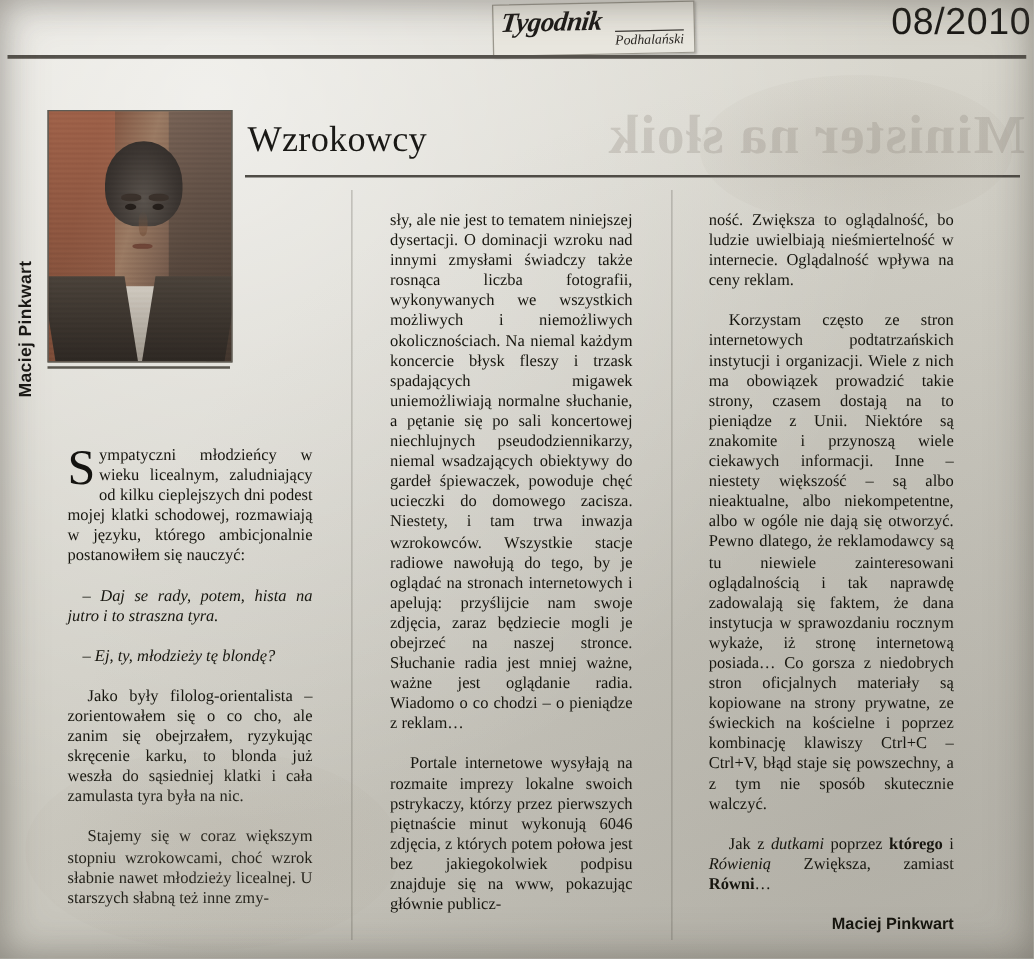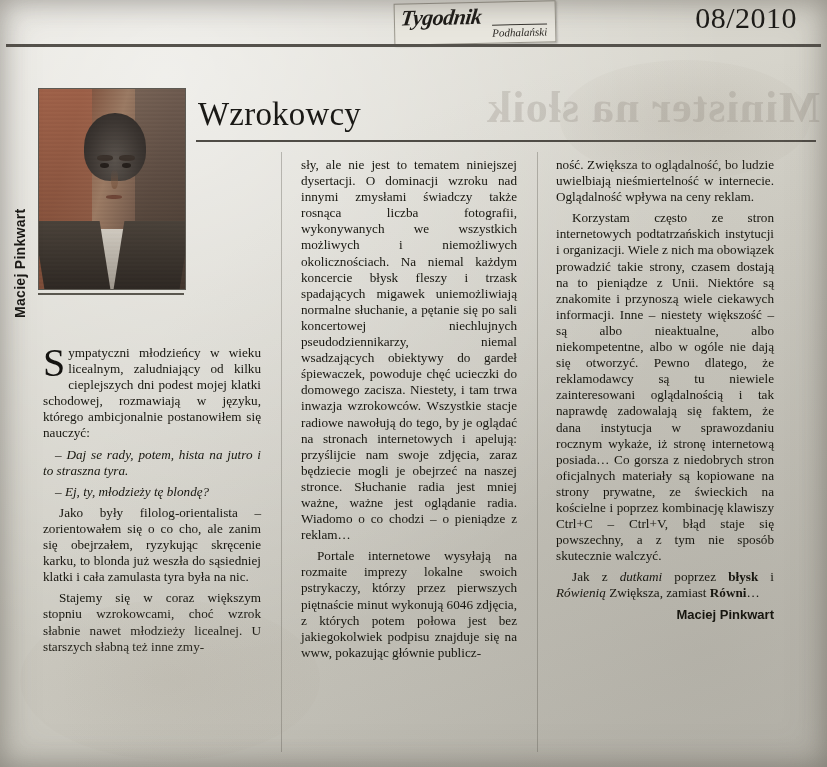--- a/index.html
+++ b/index.html
@@ -74,23 +74,23 @@
     top: 22px;
     font-family: "Liberation Serif", serif;
     font-style: italic;
     font-size: 11px;
     color: #2b2824;
     border-top: 1px solid #3a3733;
     padding-top: 1px;
   }
   .issue {
     position: absolute;
-    right: 30px;
+    right: 2px;
     top: 1px;
-    font-family: Liberation Serif, serif;
+    font-family: Liberation Sans, sans-serif;
     font-size: 30px;
     color: #1b1a17;
     letter-spacing: 0.5px;
   }
 
   
   .vert-byline {
     position: absolute;
     left: 12px;
     top: 88px;
@@ -207,21 +207,21 @@
     white-space: nowrap;
     pointer-events: none;
   }
 
   
   .title {
     position: absolute;
     left: 198px;
     top: 96px;
     font-family: "Liberation Serif", serif;
-    font-size: 33px;
+    font-size: 29px;
     color: #1a1916;
     letter-spacing: 0.2px;
   }
   .title-rule {
     position: absolute;
     left: 196px;
     top: 140px;
     width: 620px;
     height: 2px;
     background: #4f4c46;
@@ -232,21 +232,21 @@
     position: absolute;
     top: 152px;
     width: 171px;
     font-size: 13.2px;
     line-height: 16.1px;
     text-align: justify;
     color: #17160f;
     hyphens: auto;
   }
   .col p {
-    margin: 5px;
+    margin: 16px;
     text-indent: 16px;
   }
   .col p.noindent { text-indent: 0; }
   .col p.dialog { text-indent: 12px; font-style: italic; }
 
   .col1 { left: 38px; top: 340px; width: 228px; }
   .col2 { left: 296px; width: 226px; }
   .col3 { left: 551px; width: 228px; }
 
   .dropcap {
@@ -345,21 +345,21 @@
   </div>
 
   <div class="col col2">
     <p class="noindent">sły, ale nie jest to tematem niniejszej dysertacji. O dominacji wzroku nad innymi zmysłami świadczy także rosnąca liczba fotografii, wykonywanych we wszystkich możliwych i niemożliwych okolicznościach. Na niemal każdym koncercie błysk fleszy i trzask spadających migawek uniemożliwiają normalne słuchanie, a pętanie się po sali koncertowej niechlujnych pseudodziennikarzy, niemal wsadzających obiektywy do gardeł śpiewaczek, powoduje chęć ucieczki do domowego zacisza. Niestety, i tam trwa inwazja wzrokowców. Wszystkie stacje radiowe nawołują do tego, by je oglądać na stronach internetowych i apelują: przyślijcie nam swoje zdjęcia, zaraz będziecie mogli je obejrzeć na naszej stronce. Słuchanie radia jest mniej ważne, ważne jest oglądanie radia. Wiadomo o co chodzi – o pieniądze z reklam…</p>
     <p>Portale internetowe wysyłają na rozmaite imprezy lokalne swoich pstrykaczy, którzy przez pierwszych piętnaście minut wykonują 6046 zdjęcia, z których potem połowa jest bez jakiegokolwiek podpisu znajduje się na www, pokazując głównie publicz-</p>
   </div>
 
   <div class="col col3">
     <p class="noindent">ność. Zwiększa to oglądalność, bo ludzie uwielbiają nieśmiertelność w internecie. Oglądalność wpływa na ceny reklam.</p>
     <p>Korzystam często ze stron internetowych podtatrzańskich instytucji i organizacji. Wiele z nich ma obowiązek prowadzić takie strony, czasem dostają na to pieniądze z Unii. Niektóre są znakomite i przynoszą wiele ciekawych informacji. Inne – niestety większość – są albo nieaktualne, albo niekompetentne, albo w ogóle nie dają się otworzyć. Pewno dlatego, że reklamodawcy są tu niewiele zainteresowani oglądalnością i tak naprawdę zadowalają się faktem, że dana instytucja w sprawozdaniu rocznym wykaże, iż stronę internetową posiada… Co gorsza z niedobrych stron oficjalnych materiały są kopiowane na strony prywatne, ze świeckich na kościelne i poprzez kombinację klawiszy Ctrl+C – Ctrl+V, błąd staje się powszechny, a z tym nie sposób skutecznie walczyć.</p>
-    <p><span>Jak z </span><em class="i">dutkami</em><span> poprzez </span><b class="b">błysk</b><span> i </span><em class="i">Rówienią</em><span> Zwiększa, zamiast </span><b class="b">Równi</b><span>…</span></p>
+    <p><span>Jak z </span><em class="i">dutkami</em><span> poprzez </span><b class="b">którego</b><span> i </span><em class="i">Rówienią</em><span> Zwiększa, zamiast </span><b class="b">Równi</b><span>…</span></p>
     <p class="sig">Maciej Pinkwart</p>
   </div>
 
   <div class="stain s1"></div>
   <div class="stain s2"></div>
   <div class="edge-dark"></div>
   <div class="scan-frame"></div>
 </div>
 
 </body></html>

